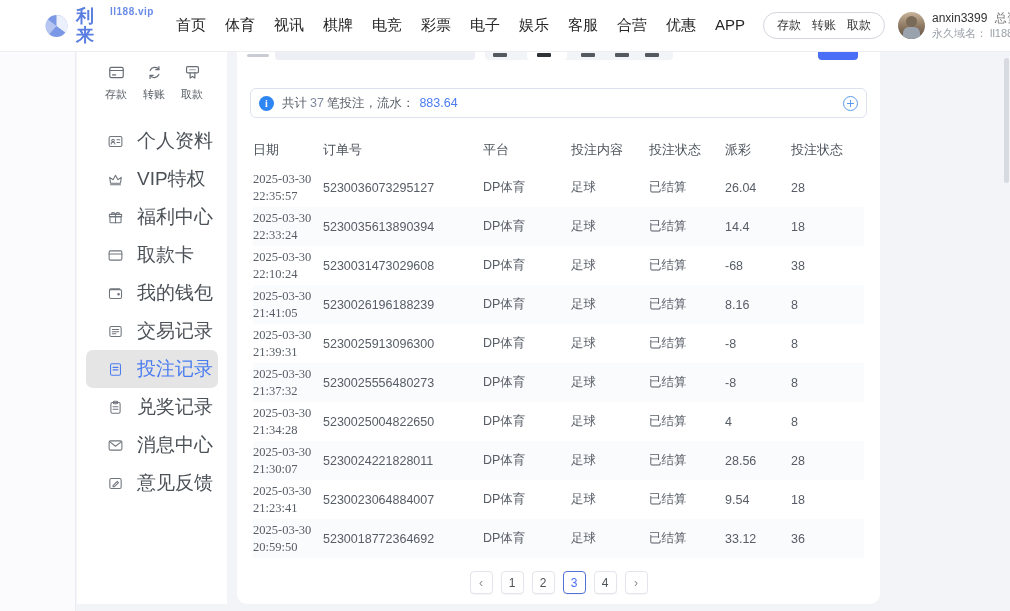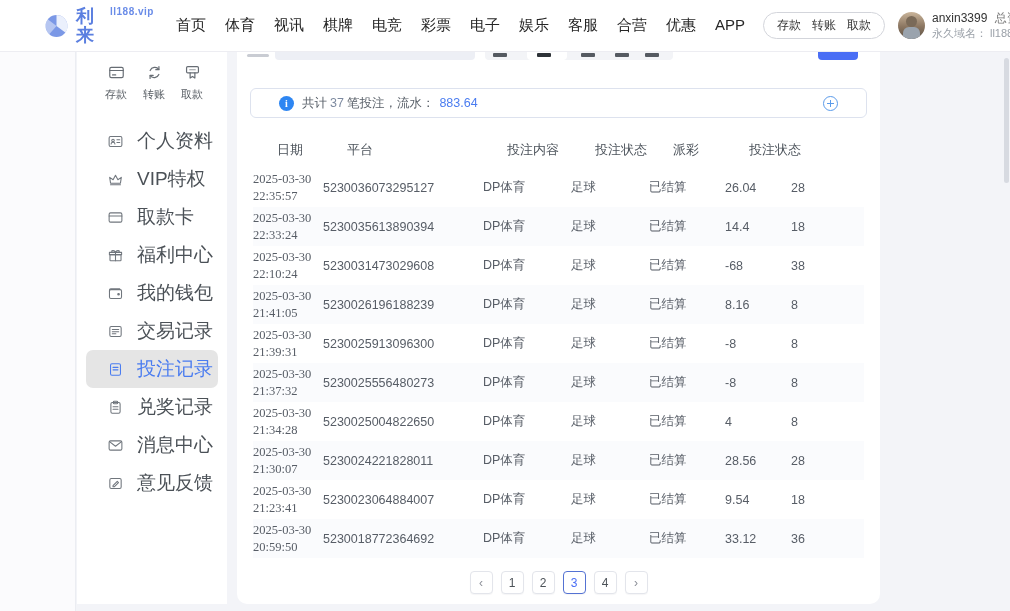--- a/index.html
+++ b/index.html
@@ -55,36 +55,36 @@
   .cutoff > div { position:absolute; top:-24px; height:32px; border-radius:4px; }
   .co-ticks { left:-4px; width:22px; top:2px !important; height:3px !important; border-radius:1px; background:#c9ccd3; }
   .co-input { left:24px; width:200px; background:#edeff5; }
   .co-seg   { left:234px; width:188px; background:#f3f4f7; }
   .co-seg i { position:absolute; bottom:0; height:32px; width:40px; background:#fff; border-radius:4px; left:42px; }
   .co-seg b { position:absolute; bottom:3px; height:4px; width:14px; background:#555a61; border-radius:1px; }
   .co-btn   { left:567px; width:40px; background:#4a6ef5; }
 
   
   .summary { margin:26px 13px 0; height:30px; border:1px solid #dde2ee; border-radius:6px;
-             display:flex; align-items:center; gap:8px; padding:0 28px; font-size:12.5px; color:#596069; background:#fff; }
+             display:flex; align-items:center; gap:8px; padding:0 8px; font-size:12.5px; color:#596069; background:#fff; }
   .info-ic { width:15px; height:15px; border-radius:50%; background:#2e86f2; color:#fff; flex:0 0 auto;
              display:flex; align-items:center; justify-content:center; }
   .info-ic::after { content:"i"; font-size:10px; font-weight:bold; font-family:"Liberation Serif",serif; }
   .summary .count { color:#7d8aa0; margin:0 3px; }
   .summary .value { color:#4a7cf0; margin-left:5px; }
   .plus-ic { margin-left:auto; width:15px; height:15px; border:1px solid #5b9bea; border-radius:50%; position:relative; cursor:pointer; }
   .plus-ic::before, .plus-ic::after { content:""; position:absolute; background:#5b9bea; }
   .plus-ic::before { left:3px; right:3px; top:6px; height:1.4px; }
   .plus-ic::after  { top:3px; bottom:3px; left:6px; width:1.4px; }
 
   
   .table { margin:13px 16px 0; }
   .trow { display:grid; grid-template-columns:70px 160px 88px 78px 76px 66px 1fr;
           align-items:center; min-height:39px; font-size:12.5px; color:#575d66; }
-  .trow.thead { min-height:37px; font-size:13px; color:#4c535b; font-weight:500;margin-left:24px; }
+  .trow.thead { min-height:37px; font-size:13px; color:#4c535b; font-weight:500; }
   .trow.zebra { background:#fafbfd; }
   .cell-date { line-height:1.35;font-family:Liberation Serif, serif; }
 
   
   .pager { display:flex; justify-content:center; gap:8px; margin-top:13px; }
   .pbtn { min-width:23px; height:23px; padding:0 5px; border:1px solid #e3e5eb; border-radius:4px; background:#fff;
           display:flex; align-items:center; justify-content:center; font-size:12px; color:#4c5258;
           box-shadow:0 1px 1px rgba(20,30,60,.04); cursor:pointer; }
   .pbtn.active { border-color:#5472d3; color:#4a6ef5; }
   .pbtn.navb { color:#8b8f98; }
@@ -187,33 +187,33 @@
         </div>
         <div class="menu-item">
           <span class="icon"><svg viewBox="0 0 24 24">
               <path d="M5 17.2L3.8 9l4.8 3.3L12 6l3.4 6.3L20.2 9 19 17.2z"></path>
               <path d="M5 19.5h14"></path>
             </svg></span>
           <span>VIP特权</span>
         </div>
         <div class="menu-item">
           <span class="icon"><svg viewBox="0 0 24 24">
-              <rect x="3" y="5.5" width="18" height="13" rx="2"></rect>
-              <path d="M3 9.8h18"></path>
-            </svg></span>
-          <span>取款卡</span>
-        </div>
-        <div class="menu-item">
-          <span class="icon"><svg viewBox="0 0 24 24">
               <rect x="4.2" y="10.8" width="15.6" height="8.7" rx="1"></rect>
               <path d="M3.4 7.6h17.2v3.2H3.4z"></path>
               <path d="M12 7.6v11.9"></path>
               <path d="M12 7.4C10.6 4 6.2 4.4 6.7 6.5 7 7.9 10 7.4 12 7.4zm0 0C13.4 4 17.8 4.4 17.3 6.5 17 7.9 14 7.4 12 7.4z"></path>
             </svg></span>
           <span>福利中心</span>
+        </div>
+        <div class="menu-item">
+          <span class="icon"><svg viewBox="0 0 24 24">
+              <rect x="3" y="5.5" width="18" height="13" rx="2"></rect>
+              <path d="M3 9.8h18"></path>
+            </svg></span>
+          <span>取款卡</span>
         </div>
         <div class="menu-item">
           <span class="icon"><svg viewBox="0 0 24 24">
               <rect x="3.5" y="6.5" width="17" height="12.5" rx="2"></rect>
               <path d="M3.5 9V7.3c0-1 .8-1.8 1.8-1.8H18"></path>
               <circle cx="16.3" cy="13" r="1.1" fill="currentColor"></circle>
             </svg></span>
           <span>我的钱包</span>
         </div>
         <div class="menu-item">
@@ -275,20 +275,21 @@
       <span class="info-ic"></span>
       <span>
         <span>共计</span><span class="count">37</span><span>笔投注，流水：</span><span class="value">883.64</span>
       </span>
       <span class="plus-ic"></span>
     </div>
 
     <div class="table">
       <div class="trow thead" id="thead">
           <span>日期</span>
+          <span>订单号</span>
           <span>平台</span>
           <span>投注内容</span>
           <span>投注状态</span>
           <span>派彩</span>
           <span>投注状态</span>
         </div>
       <div id="tbody">
           <div class="trow">
             <span class="cell-date"><span>2025-03-30</span><br><span>22:35:57</span></span>
             <span>5230036073295127</span>

